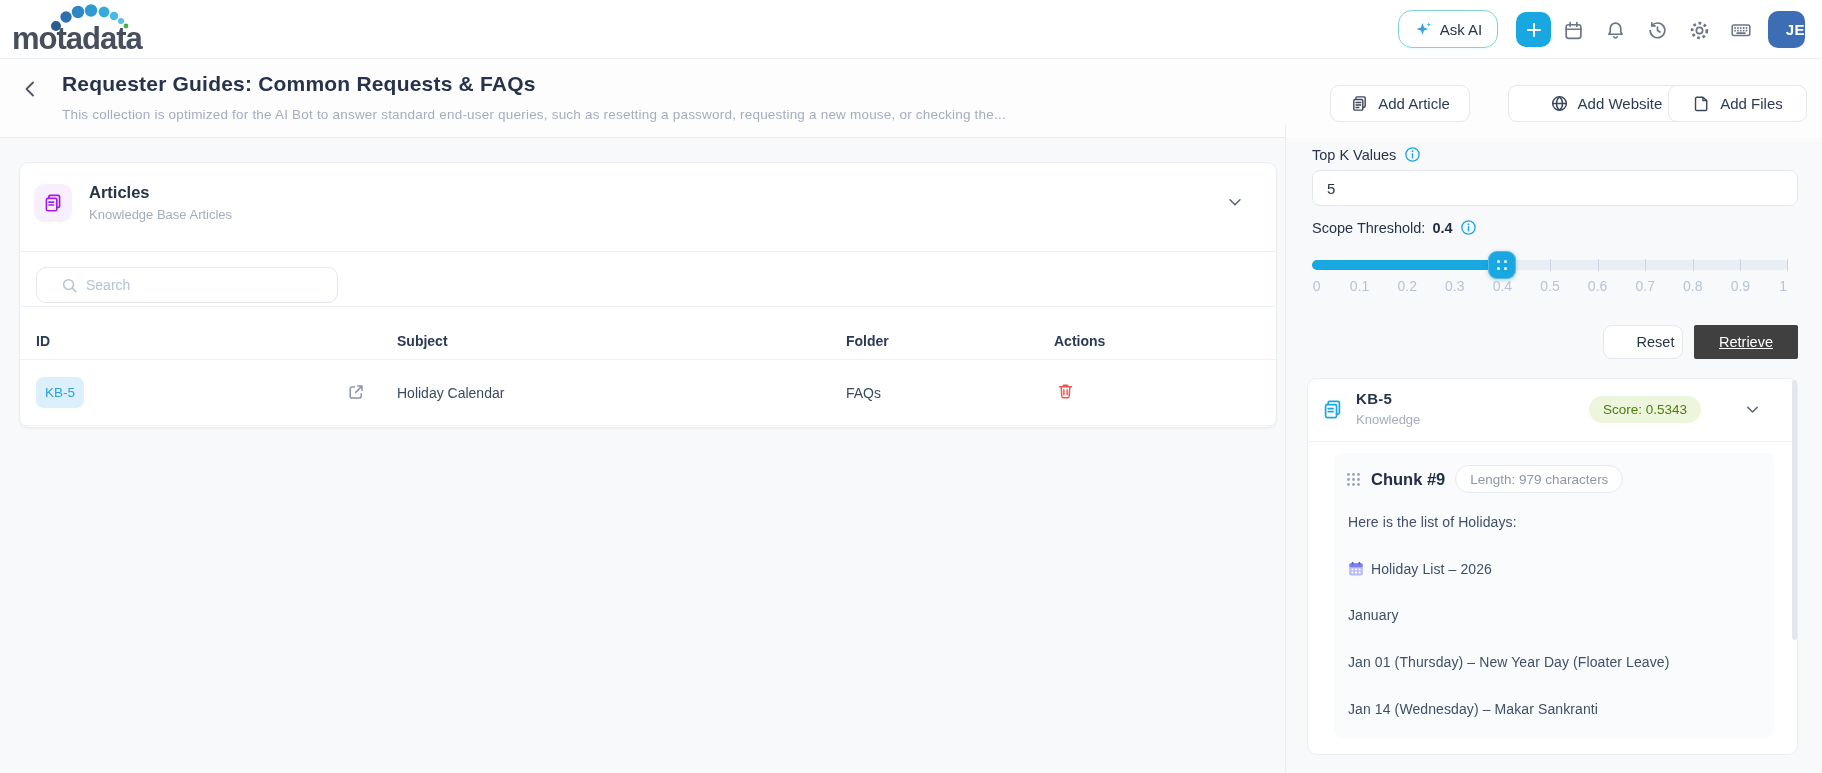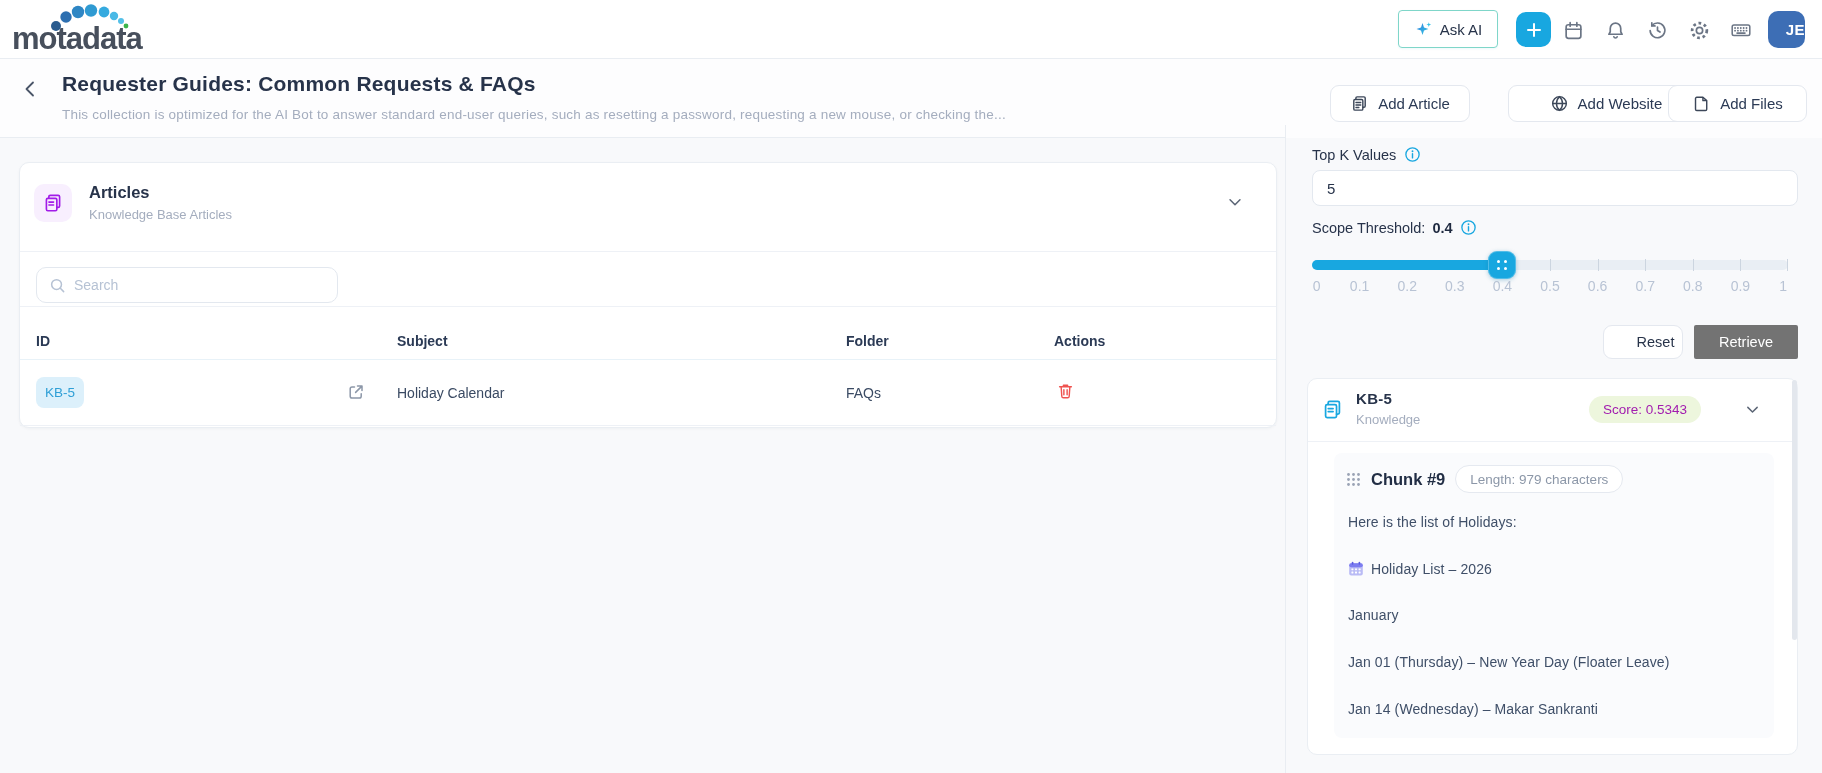--- a/index.html
+++ b/index.html
@@ -3,21 +3,21 @@
 <meta charset="utf-8">
 <style>
   * { margin:0; padding:0; box-sizing:border-box; }
   html,body { width:1822px; height:773px; }
   body { font-family:"Liberation Sans", sans-serif; background:#f8f9fb; overflow:hidden; }
   .app { position:relative; width:1822px; height:773px; background:#f8f9fb; }
 
   
   .topbar { position:absolute; left:0; top:0; width:1822px; height:59px; background:#ffffff; border-bottom:1px solid #e9edf2; z-index:5; }
   .logo { position:absolute; left:10px; top:4px; width:160px; height:52px; }
-  .ask-ai { position:absolute; left:1398px; top:10px; width:100px; height:38px; background:#ffffff; border:1px solid #7fd6c9; border-radius:4px; display:flex; align-items:center; justify-content:center; gap:7px; cursor:pointer; box-shadow:0 1px 2px rgba(40,180,200,.08); }
+  .ask-ai { position:absolute; left:1398px; top:10px; width:100px; height:38px; background:#ffffff; border:1px solid #7fd6c9; border-radius:14px; display:flex; align-items:center; justify-content:center; gap:7px; cursor:pointer; box-shadow:0 1px 2px rgba(40,180,200,.08); }
   .ask-ai span { font-size:15px; color:#273349; }
   .plus-btn { position:absolute; left:1516px; top:12px; width:35px; height:35px; background:#18a7e0; border:none; border-radius:10px; color:#fff; display:flex; align-items:center; justify-content:center; cursor:pointer; }
   .icon-btn { position:absolute; top:18px; width:24px; height:24px; background:none; border:none; cursor:pointer; display:flex; align-items:center; justify-content:center; }
   .icon-btn.cal { left:1561px; } .icon-btn.bell { left:1603px; } .icon-btn.hist { left:1645px; } .icon-btn.gear { left:1687px; } .icon-btn.kbd { left:1729px; }
   .avatar { position:absolute; left:1768px; top:11px; width:37px; height:37px; background:#3d6eb5; border-radius:10px; color:#fff; font-size:15px; font-weight:700; display:flex; align-items:center; justify-content:flex-end; cursor:pointer; letter-spacing:.5px; }
 
   
   .page-header { position:absolute; left:0; top:59px; width:1822px; height:79px; background:#fdfdfe; }
   .hline { position:absolute; left:0; top:137px; width:1285px; height:1px; background:#e9edf2; }
   .vline { position:absolute; left:1285px; top:125px; width:1px; height:648px; background:#e9edf2; }
@@ -29,21 +29,21 @@
   .hdr-btn.website { left:1508px; width:196px;align-items:center; }
   .hdr-btn.files   { left:1668px; width:139px; }
 
   
   .articles-card { position:absolute; left:19px; top:162px; width:1258px; height:266px; background:#fff; border:1px solid #eaeef3; border-radius:10px; box-shadow:0 1px 3px rgba(30,40,60,.04); }
   .ac-iconbox { position:absolute; left:14px; top:21px; width:38px; height:38px; background:#f8effe; border-radius:10px; display:flex; align-items:center; justify-content:center; }
   .ac-title { position:absolute; left:69px; top:20px; font-size:16.5px; font-weight:700; color:#27334a; }
   .ac-sub { position:absolute; left:69px; top:44px; font-size:13px; color:#a4adbe; }
   .ac-chev { position:absolute; right:32px; top:30px; background:none; border:none; cursor:pointer; }
   .ac-div1 { position:absolute; left:0; top:88px; width:100%; height:1px; background:#eef1f6; }
-  .search-box { position:absolute; left:16px; top:104px; width:302px; height:36px; border:1px solid #e3e8ef; border-radius:10px; background:#fff; display:flex; align-items:center; padding:0 12px; gap:8px; }
+  .search-box { position:absolute; left:16px; top:104px; width:302px; height:36px; border:1px solid #e3e8ef; border-radius:10px; background:#fff; display:flex; align-items:center; padding:0 24px; gap:8px; }
   .search-box input { border:none; outline:none; flex:1; font-size:14px; color:#3a4a63; font-family:inherit; background:transparent; }
   .search-box input::placeholder { color:#b6c2d4; }
   .ac-div2 { position:absolute; left:0; top:143px; width:100%; height:1px; background:#eef1f6; }
   .thead { position:absolute; left:0; top:153px; width:100%; height:53px; }
   .th { position:absolute; top:17px; font-size:14px; font-weight:700; color:#2b3a55; }
   .th.c-id { left:16px; } .th.c-subject { left:377px; } .th.c-folder { left:826px; } .th.c-actions { left:1034px; }
   .ac-div3 { position:absolute; left:0; top:196px; width:100%; height:1px; background:#e8f2f8; }
   .trow { position:absolute; left:0; top:197px; width:100%; height:66px; border-bottom:1px solid #eef1f6; }
   .kb-badge { position:absolute; left:16px; top:17px; width:48px; height:31px; background:#dcf0fb; color:#2f9fd6; border-radius:8px; font-size:13.5px; font-weight:500; display:flex; align-items:center; justify-content:center; }
   .row-open { position:absolute; left:326px; top:22px; background:none; border:none; cursor:pointer; }
@@ -59,28 +59,28 @@
   .slider { position:absolute; left:1312px; top:260px; width:476px; height:10px; background:#e9eef4; border-radius:6px; }
   .slider-fill { position:absolute; left:0; top:0; height:10px; width:40%; background:#18a7e0; border-radius:6px; }
   .slider-tick { position:absolute; top:-1px; width:1px; height:12px; background:#ccd5e0; }
   .st5{left:50%;} .st6{left:60%;} .st7{left:70%;} .st8{left:80%;} .st9{left:90%;} .st10{left:calc(100% - 1px);}
   .slider-handle { position:absolute; left:calc(40% - 14px); top:-9px; width:28px; height:28px; background:#18a7e0; border-radius:9px; box-shadow:0 1px 4px rgba(20,120,170,.35), inset 0 0 0 1px rgba(255,255,255,.25); cursor:grab; display:grid; grid-template-columns:3px 3px; grid-template-rows:3px 3px; gap:4px; align-content:center; justify-content:center; }
   .slider-handle i { background:#fff; border-radius:50%; }
   .ticks { position:absolute; left:1312px; top:278px; width:476px; height:20px; }
   .ticks span { position:absolute; transform:translateX(-50%); font-size:14px; color:#b8c3d4; }
   .tk0{left:1%;} .tk1{left:10%;} .tk2{left:20%;} .tk3{left:30%;} .tk4{left:40%;} .tk5{left:50%;} .tk6{left:60%;} .tk7{left:70%;} .tk8{left:80%;} .tk9{left:90%;} .tk10{left:99%;}
   .reset-btn { position:absolute; left:1603px; top:325px; width:80px; height:34px; background:#fff; border:1px solid #e4e8ef; border-radius:9px; font-size:14.5px; color:#273349; cursor:pointer; font-family:inherit;padding-left:25px; }
-  .retrieve-btn { position:absolute; left:1694px; top:325px; width:104px; height:34px; background:#737373; border:none; border-radius:2px; font-size:14.5px; color:#fff; cursor:pointer; font-family:inherit; }
+  .retrieve-btn { position:absolute; left:1694px; top:325px; width:104px; height:34px; background:#404040; border:none; border-radius:2px; font-size:14.5px; color:#fff; cursor:pointer; font-family:inherit;text-decoration:underline; }
 
   
   .result-card { position:absolute; left:1307px; top:378px; width:491px; height:377px; background:#fff; border:1px solid #eaeef3; border-radius:10px; }
   .rc-icon { position:absolute; left:13px; top:19px; }
   .rc-id { position:absolute; left:48px; top:11px; font-size:15px; font-weight:700; color:#27334a; letter-spacing:.3px; }
   .rc-type { position:absolute; left:48px; top:33px; font-size:13px; color:#a4adbe; }
-  .score-badge { position:absolute; left:281px; top:17px; width:112px; height:27px; background:#edf6dd; color:#a21caf; border-radius:14px; font-size:13.5px; display:flex; align-items:center; justify-content:center; }
+  .score-badge { position:absolute; left:281px; top:17px; width:112px; height:27px; background:#edf6dd; color:#4d7c0f; border-radius:14px; font-size:13.5px; display:flex; align-items:center; justify-content:center; }
   .rc-chev { position:absolute; left:436px; top:22px; background:none; border:none; cursor:pointer; }
   .rc-div { position:absolute; left:0; top:62px; width:100%; height:1px; background:#eef1f6; }
   .chunk-card { position:absolute; left:26px; top:74px; width:440px; height:285px; background:#fafbfd; border-radius:8px; }
   .chunk-header { position:absolute; left:12px; top:12px; display:flex; align-items:center; gap:10px; }
   .chunk-title { font-size:16.5px; font-weight:700; color:#222e45; }
   .len-badge { height:28px; padding:0 14px; border:1px solid #e5e9f0; background:#fff; border-radius:14px; font-size:13.5px; color:#8c97a8; display:flex; align-items:center; }
   .chunk-line { position:absolute; left:14px; font-size:14px; color:#3f4f68; display:flex; align-items:center; gap:7px; letter-spacing:.1px; }
   .cl0{top:61px;} .cl1{top:108px;} .cl2{top:154px;} .cl3{top:201px;} .cl4{top:248px;}
   .scrollbar-thumb { position:absolute; left:1792px; top:380px; width:5px; height:260px; background:#e3e7ed; border-radius:3px; }
 </style>

